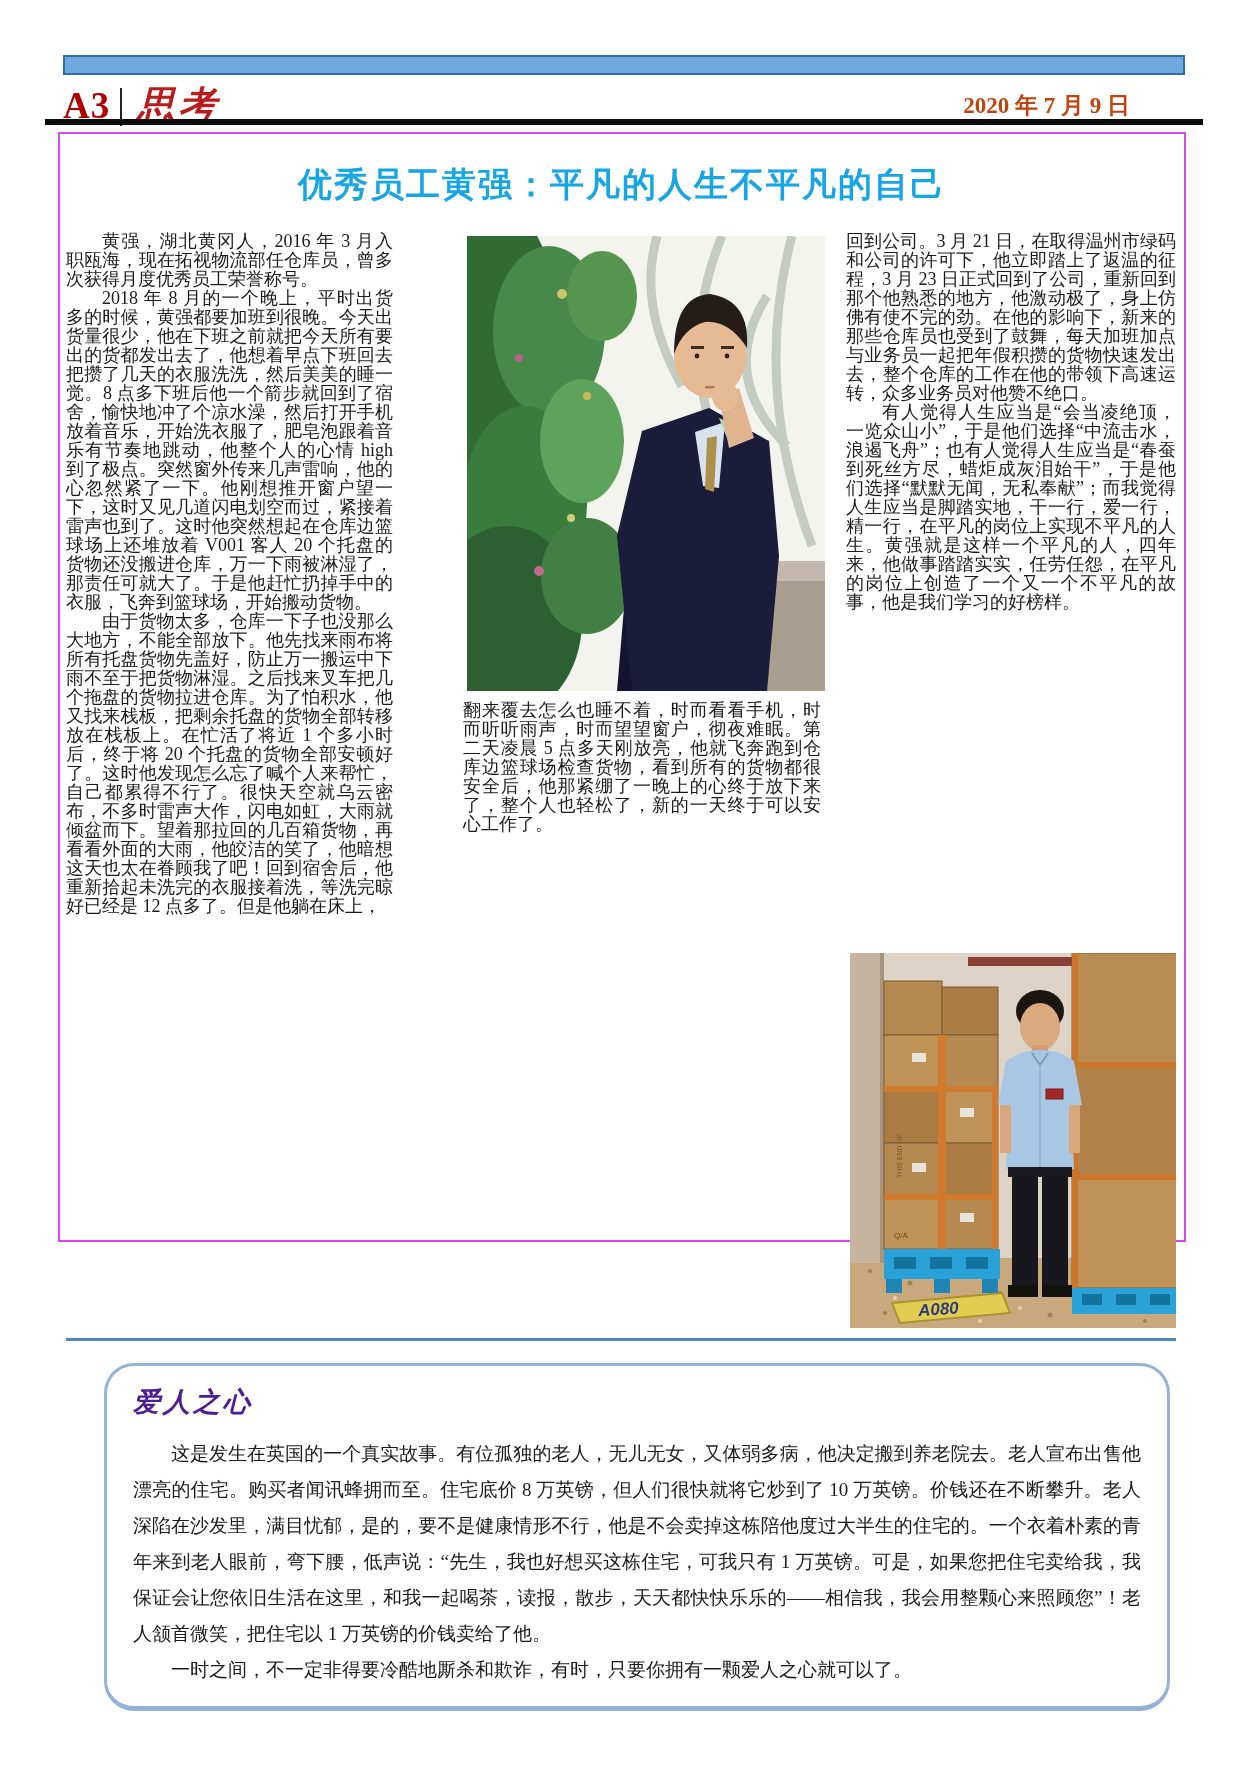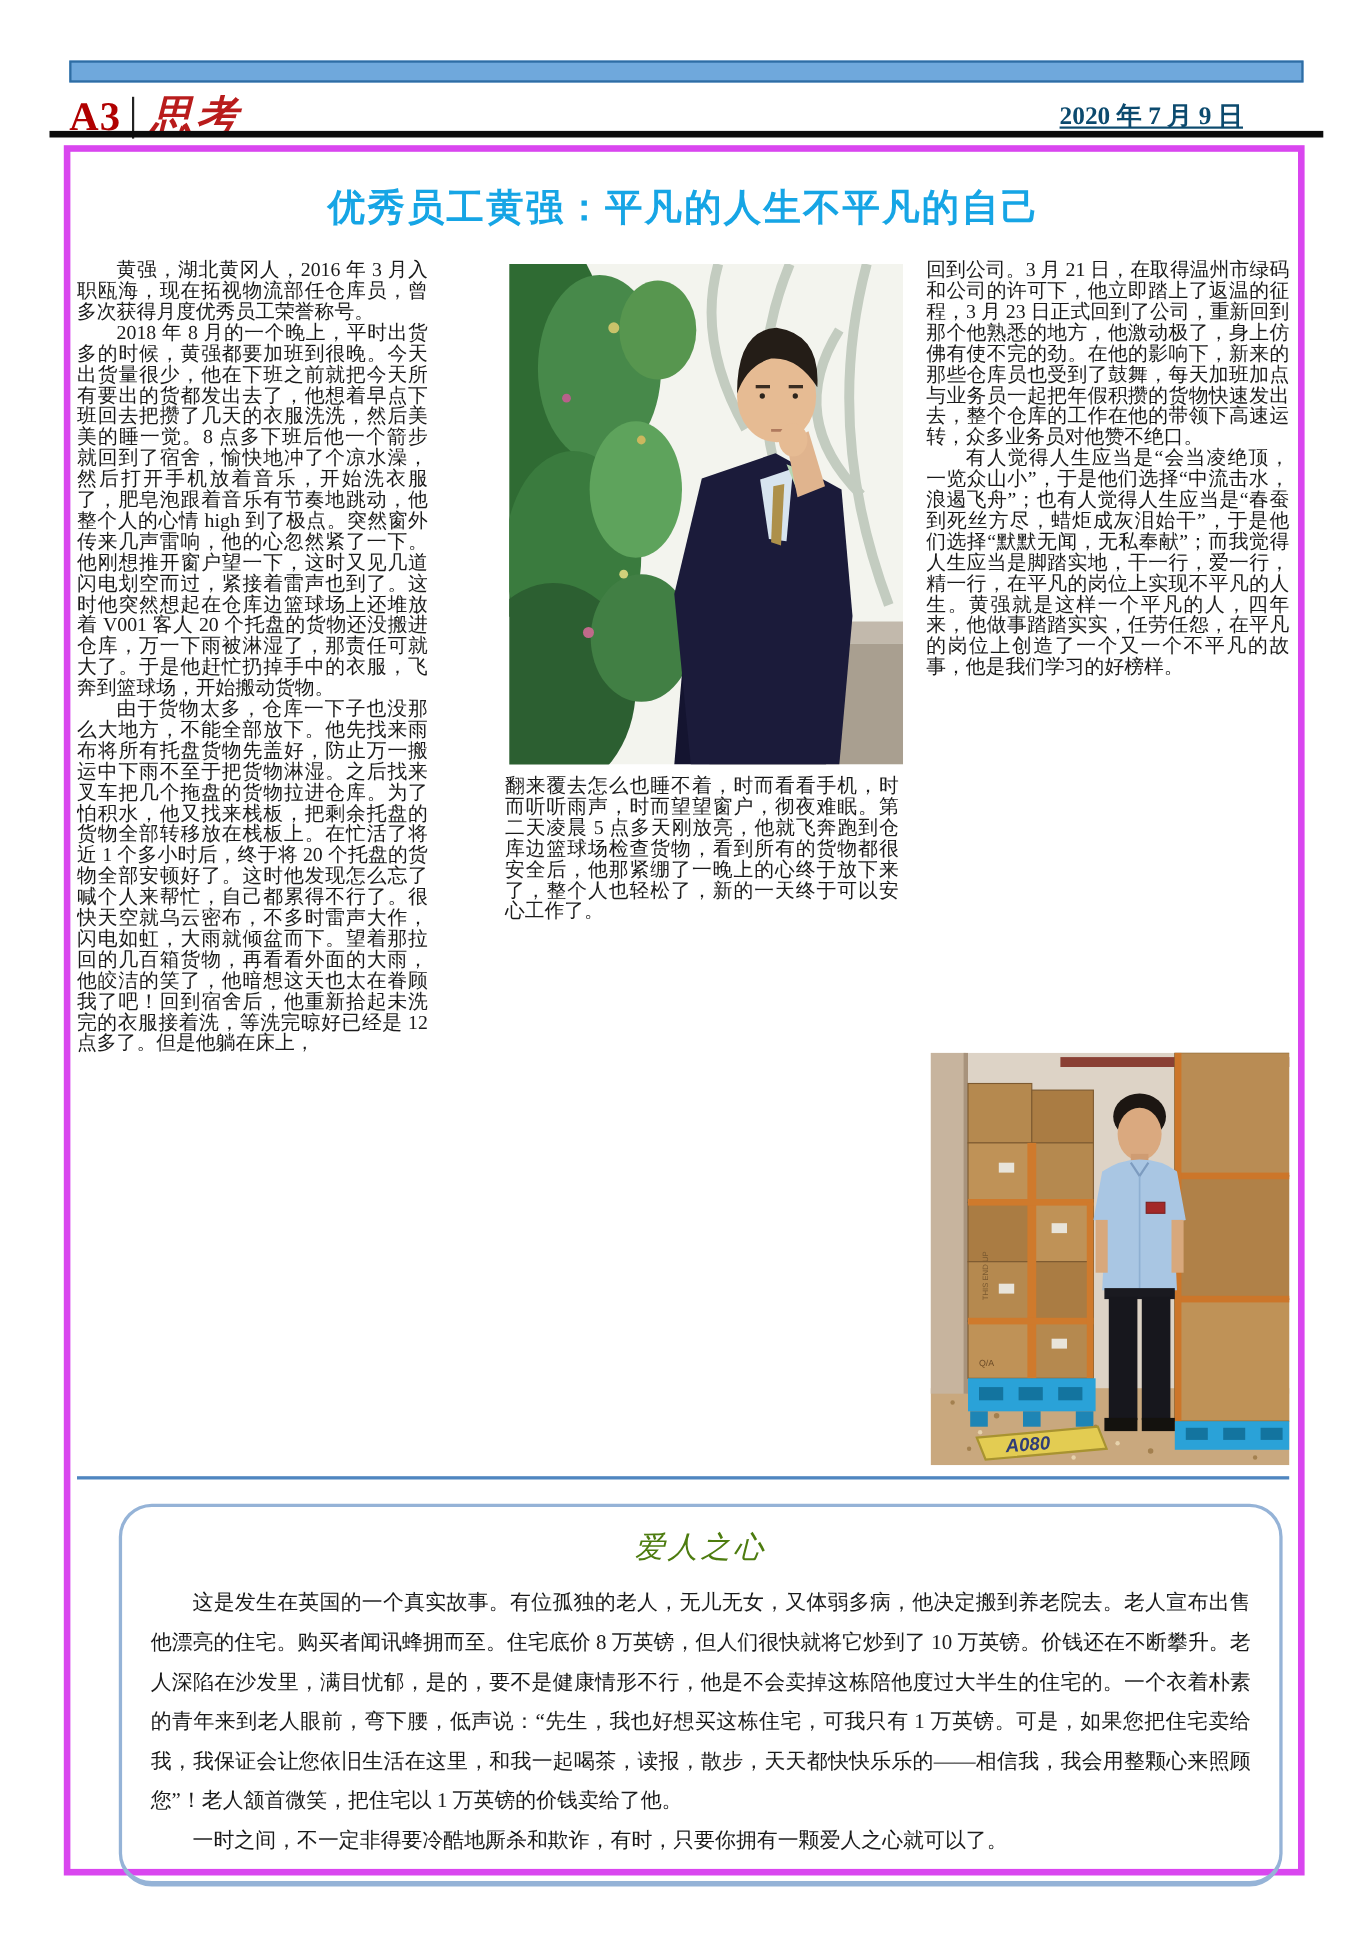--- a/index.html
+++ b/index.html
@@ -7,46 +7,46 @@
        font-family:"Liberation Serif","DejaVu Serif",serif;color:#1a1a1a;}
 
   
   .topbar{position:absolute;left:63px;top:55px;width:1118px;height:16px;
           background:#6fa8dc;border:2px solid #2e6da4;}
   .masthead-row{position:absolute;left:63px;top:80px;width:1122px;height:42px;}
   .sec-code{font-size:37px;font-weight:bold;color:#b00000;letter-spacing:1px;}
   .mast-divider{display:inline-block;width:2px;height:38px;background:#222;
                 margin:0 14px 0 10px;vertical-align:-8px;}
   .sec-name{font-size:38px;font-weight:bold;font-style:italic;color:#b91c1c;letter-spacing:4px;}
-  .mast-date{position:absolute;right:55px;top:10px;font-size:23px;font-weight:bold;color:#0c4a6e;text-decoration:underline;}
+  .mast-date{position:absolute;right:55px;top:10px;font-size:23px;font-weight:bold;color:#c2410c;}
   .black-rule{position:absolute;left:45px;top:119px;width:1158px;height:6px;background:#0b0b0b;}
 
   
-  .content-box{position:absolute;left:58px;top:132px;width:1128px;height:1573px;
-               border:6px solid #d946ef;background:#fff;box-sizing:border-box;}
+  .content-box{position:absolute;left:58px;top:132px;width:1128px;height:1110px;
+               border:2px solid #d946ef;background:#fff;box-sizing:border-box;}
   .headline{margin:28px 10px 0;text-align:center;font-size:34px;font-weight:bold;
             color:#16a5e5;letter-spacing:2px;}
 
   .cols{display:flex;margin:24px 8px 0 6px;height:1100px;overflow:hidden;}
   .col{box-sizing:border-box;}
   .col1{width:327px;margin-right:70px;}
   .col2{width:358px;margin-right:25px;}
   .col3{width:330px;display:flex;flex-direction:column;}
   .cols p{margin:0;font-size:18px;line-height:19px;text-align:justify;}
   p.ind{text-indent:2em;}
   figure{margin:0;padding:4px;}
   .portrait-fig{width:358px;height:455px;margin-bottom:6px;}
   .warehouse-fig{width:330px;height:375px;margin-top:auto;}
 
   .article-rule{margin:6px 8px 0 6px;border-top:3px solid #4f86c0;}
 
   
   .story-box{margin:22px 14px 0 44px;border:3px solid #95b3d7;border-bottom-width:5px;
              border-radius:30px;padding:12px 26px 18px;box-sizing:border-box;min-height:318px;}
-  .story-title{text-align:center;color:#4d7c0f;font-size:27px;font-weight:normal;
+  .story-title{color:#4c1d95;font-size:27px;font-weight:bold;
                font-style:italic;letter-spacing:3px;margin:6px 0 16px;}
   .story-box p{margin:0;font-size:19px;line-height:36px;text-align:justify;}
 </style>
 </head>
 <body>
 
 <div class="topbar"></div>
 
 <div class="masthead-row">
   <span class="sec-code">A3</span><span class="mast-divider"></span><span class="sec-name">思考</span>

